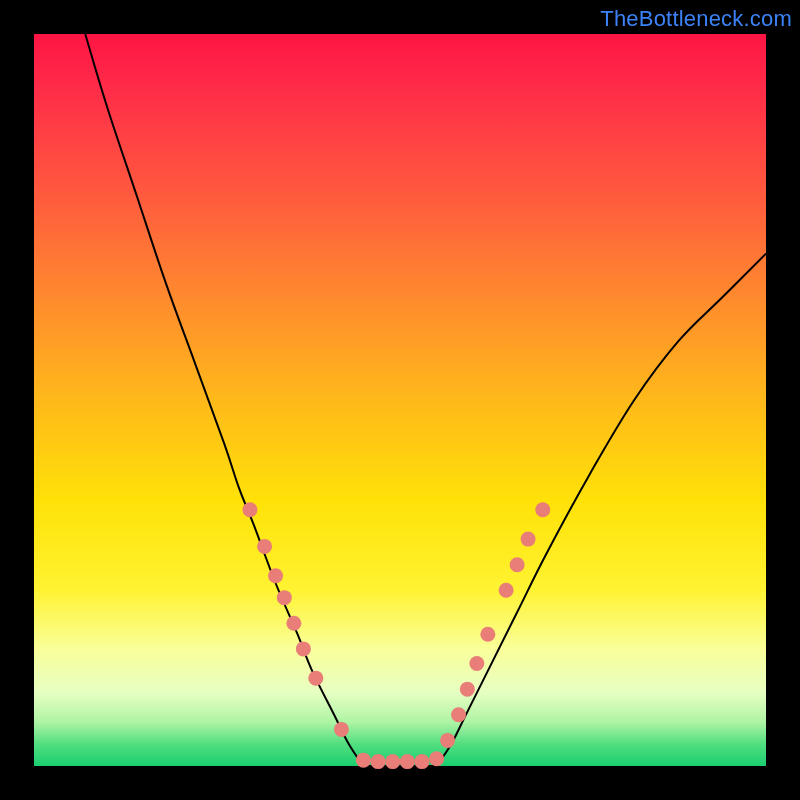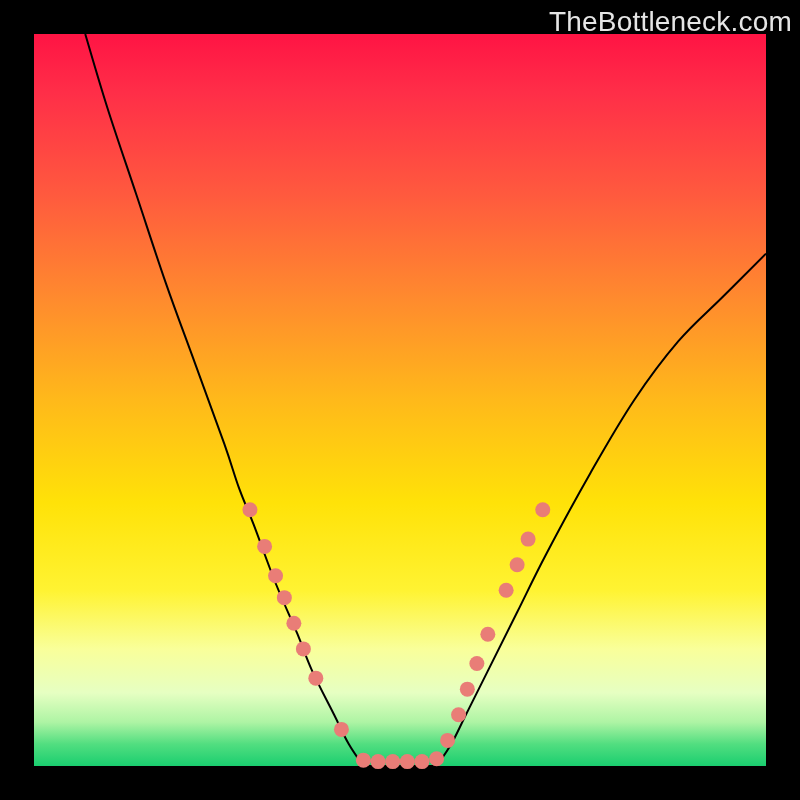--- a/index.html
+++ b/index.html
@@ -39,22 +39,22 @@
       #e6ffc2 90%,
       #aef4a4 94%,
       #52de80 97%,
       #1ace6f 100%
     );
   }
   .watermark {
     position: absolute;
     top: 6px;
     right: 8px;
-    color: #e5e5e5;
-    font-size: 28px;
+    color: #3b82f6;
+    font-size: 22px;
     font-weight: 500;
     letter-spacing: 0.2px;
   }
   svg.curve-layer {
     position: absolute;
     left: 0;
     top: 0;
     width: 732px;
     height: 732px;
     overflow: visible;

